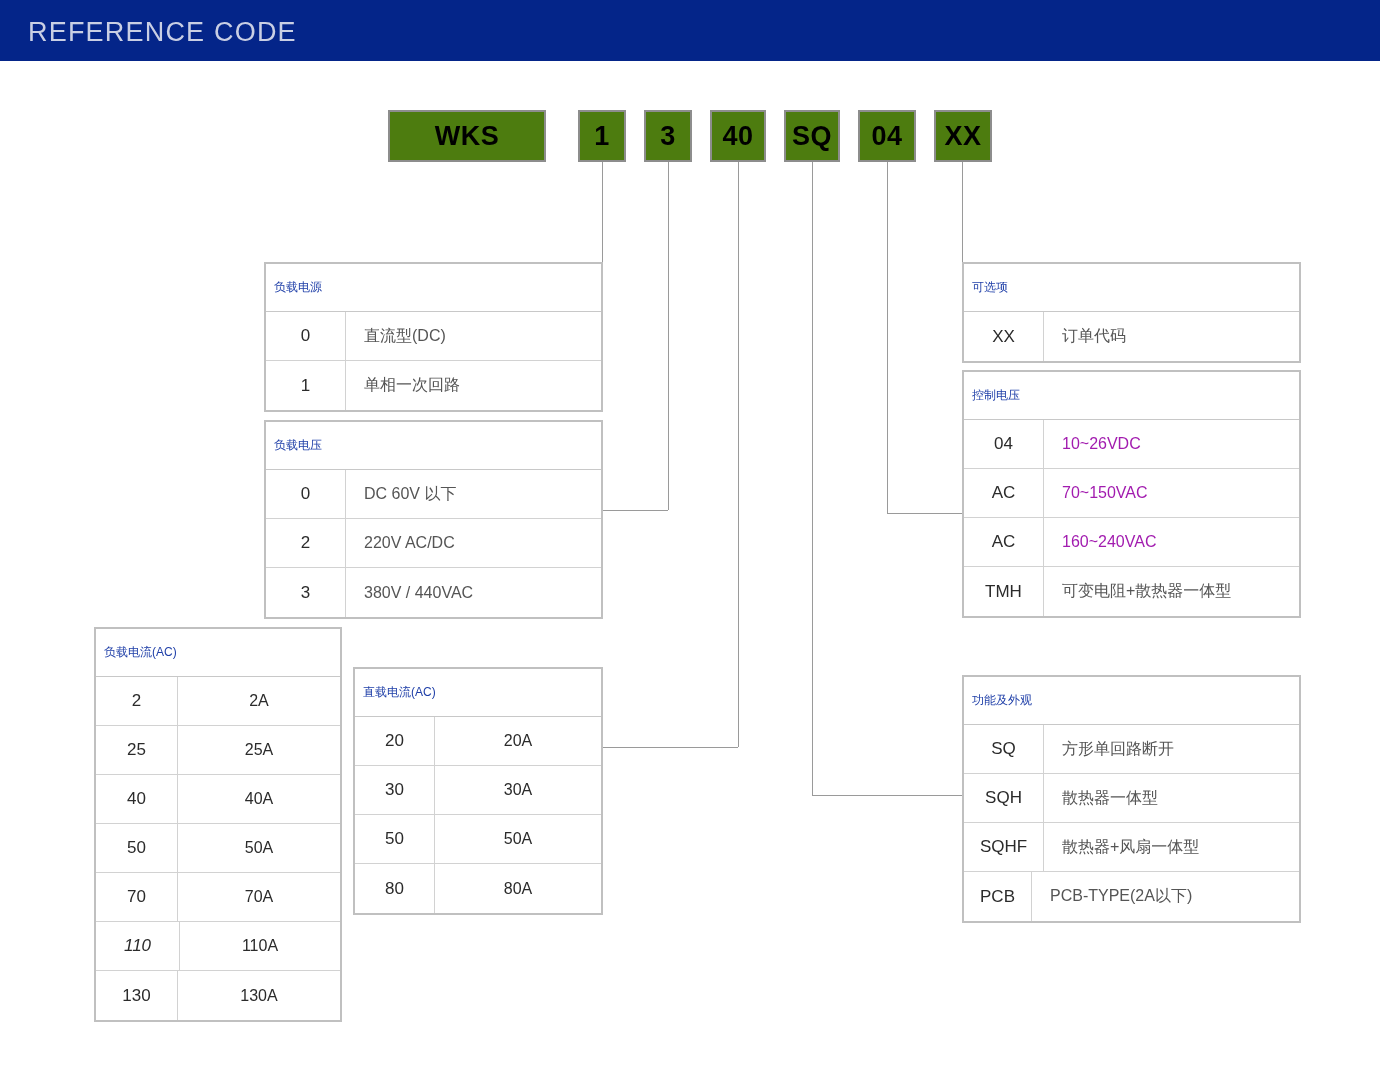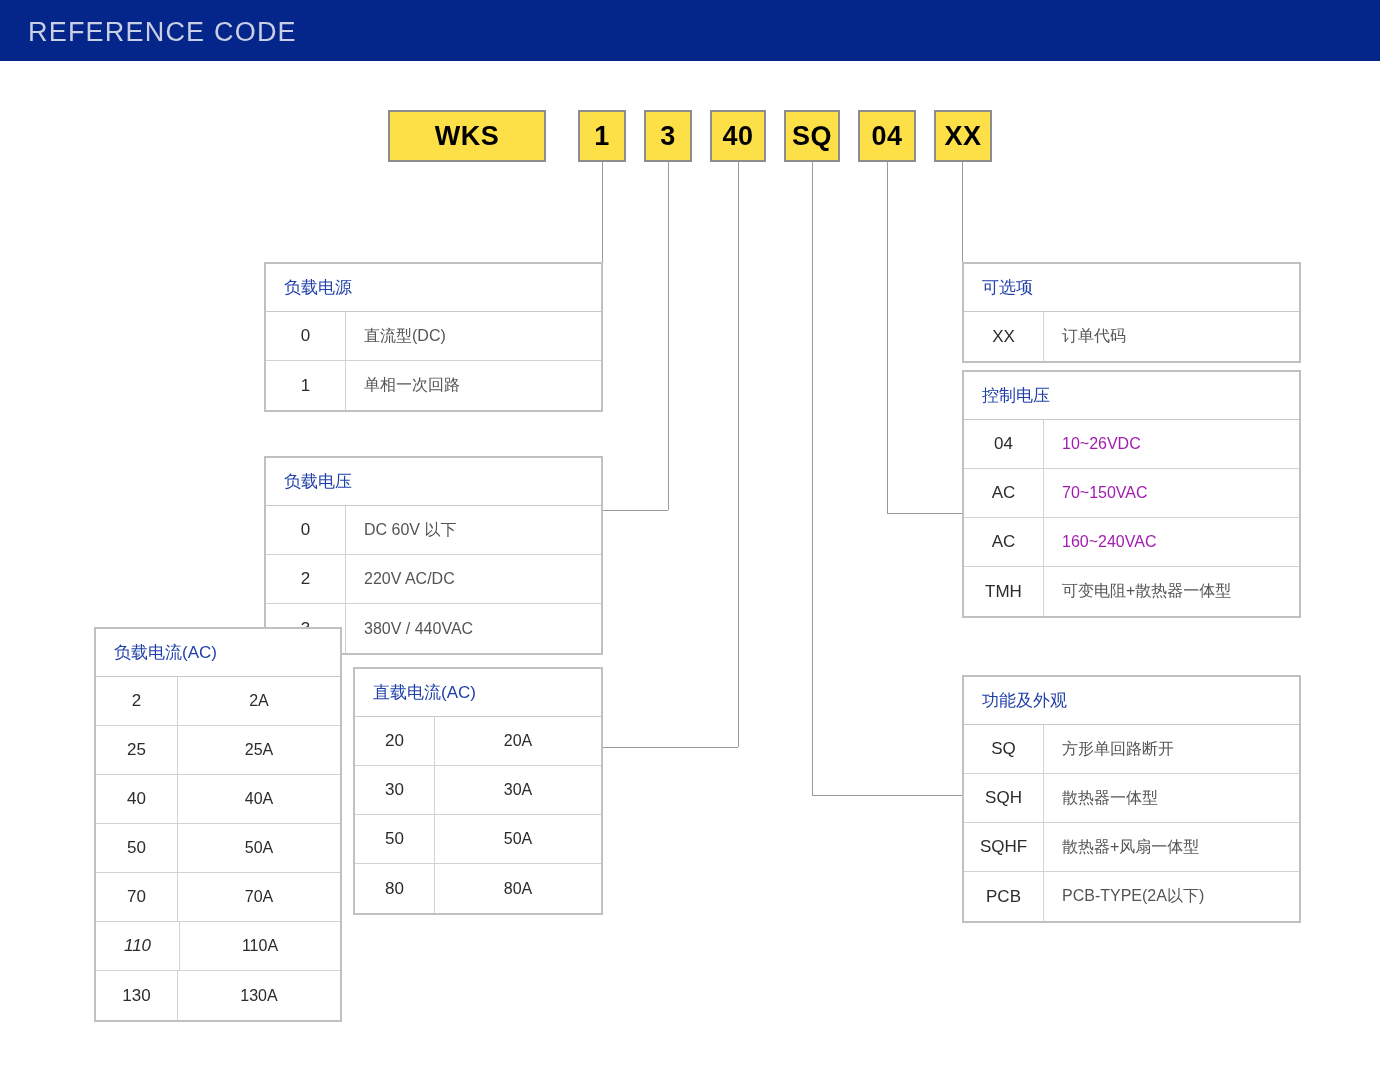--- a/index.html
+++ b/index.html
@@ -31,21 +31,21 @@
     letter-spacing: 1.2px;
     color: #c9cfe4;
     font-weight: 400;
     white-space: nowrap;
   }
 
   
   .code-box {
     position: absolute;
     border: 2px solid #8d8d8d;
-    background: #fde047;
+    background: #4d7c0f;
     box-sizing: border-box;
     display: flex;
     align-items: center;
     justify-content: center;
     font-weight: bold;
     color: #000000;
     font-size: 27px;
     height: 52px;
     top: 110px;
     letter-spacing: 0.5px;
@@ -63,23 +63,23 @@
   .spec-table {
     position: absolute;
     border: 2px solid #c0c0c0;
     background: #ffffff;
     box-sizing: border-box;
   }
   .spec-header {
     height: 48px;
     display: flex;
     align-items: center;
-    padding-left: 18px;
+    padding-left: 8px;
     color: #1f3fa8;
-    font-size: 17px;
+    font-size: 12px;
     box-sizing: border-box;
     border-bottom: 1px solid #c8c8c8;
     white-space: nowrap;
   }
   .spec-row {
     display: flex;
     height: 49px;
     box-sizing: border-box;
     border-bottom: 1px solid #d2d2d2;
   }
@@ -146,21 +146,21 @@
       <div class="spec-header">负载电源</div>
       <div class="spec-row">
         <div class="spec-code" style="width: 80px;">0</div>
         <div class="spec-desc">直流型(DC)</div>
       </div>
       <div class="spec-row">
         <div class="spec-code" style="width: 80px;">1</div>
         <div class="spec-desc">单相一次回路</div>
       </div>
     </div>
-    <div class="spec-table" style="left: 264px; top: 420px; width: 339px; margin-top: 36px;">
+    <div class="spec-table" style="left: 264px; top: 420px; width: 339px;">
       <div class="spec-header">负载电压</div>
       <div class="spec-row">
         <div class="spec-code" style="width: 80px;">0</div>
         <div class="spec-desc">DC 60V 以下</div>
       </div>
       <div class="spec-row">
         <div class="spec-code" style="width: 80px;">2</div>
         <div class="spec-desc">220V AC/DC</div>
       </div>
       <div class="spec-row">
@@ -252,17 +252,17 @@
       </div>
       <div class="spec-row">
         <div class="spec-code" style="width: 80px;">SQH</div>
         <div class="spec-desc">散热器一体型</div>
       </div>
       <div class="spec-row">
         <div class="spec-code" style="width: 80px;">SQHF</div>
         <div class="spec-desc">散热器+风扇一体型</div>
       </div>
       <div class="spec-row">
-        <div class="spec-code" style="width: 80px;">PCB</div>
+        <div class="spec-code" style="width: 68px;">PCB</div>
         <div class="spec-desc">PCB-TYPE(2A以下)</div>
       </div>
     </div>
   </div>
 
 </body></html>

